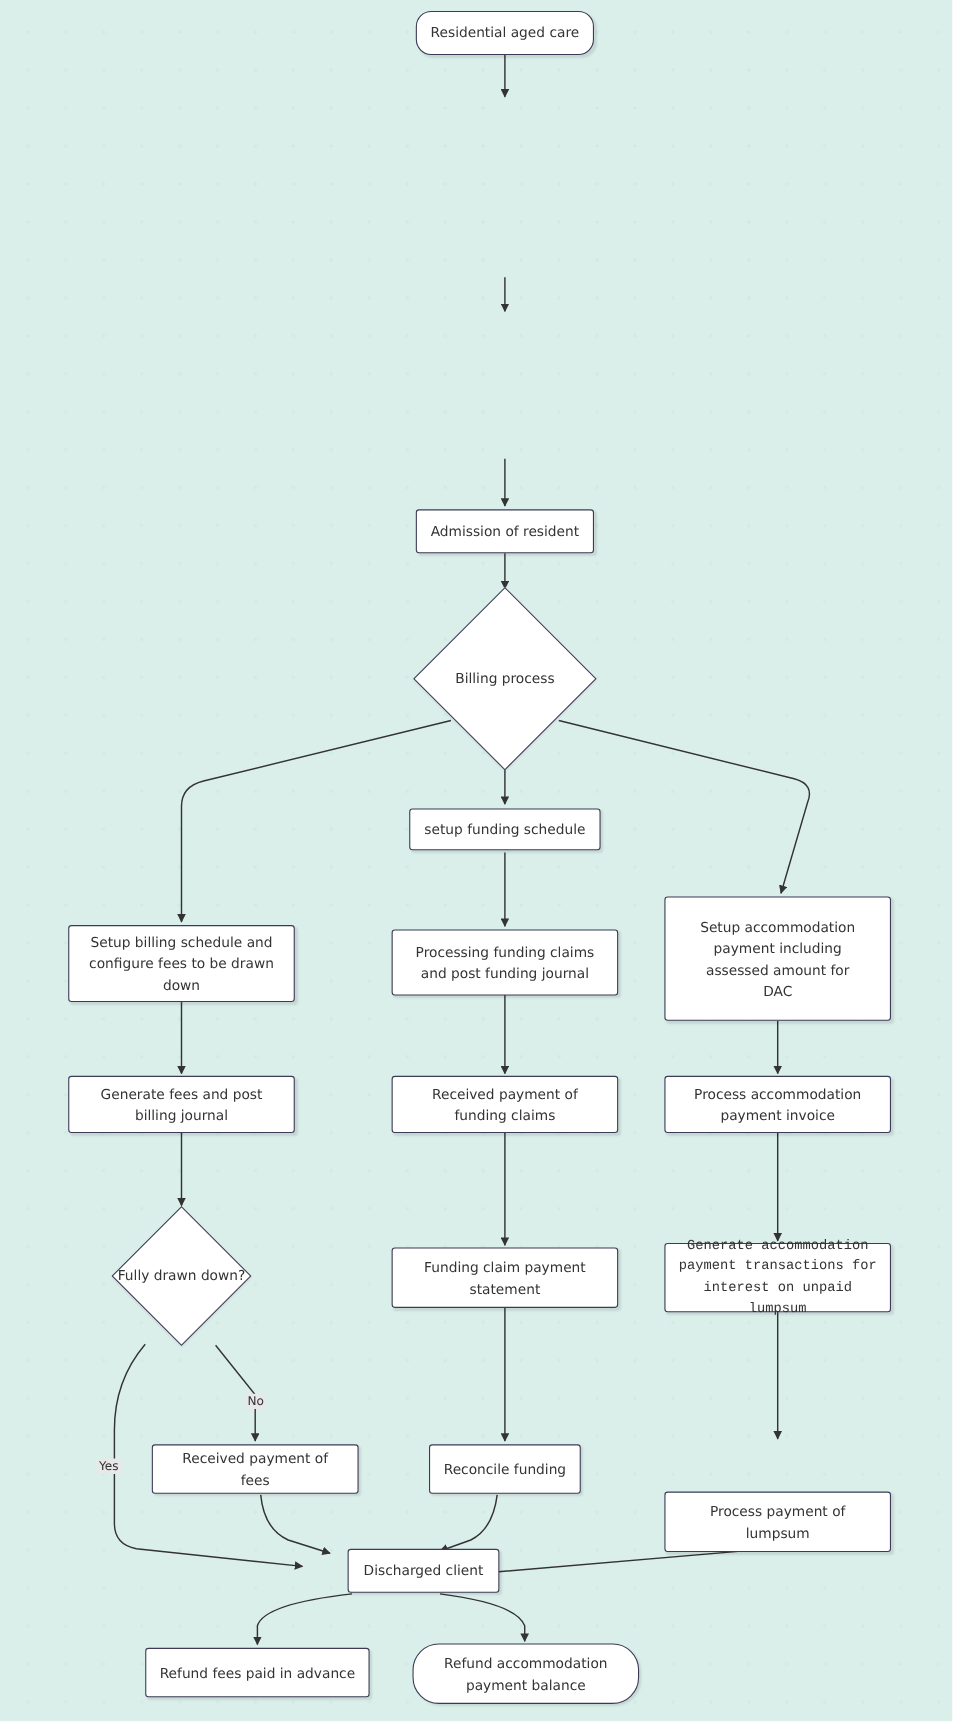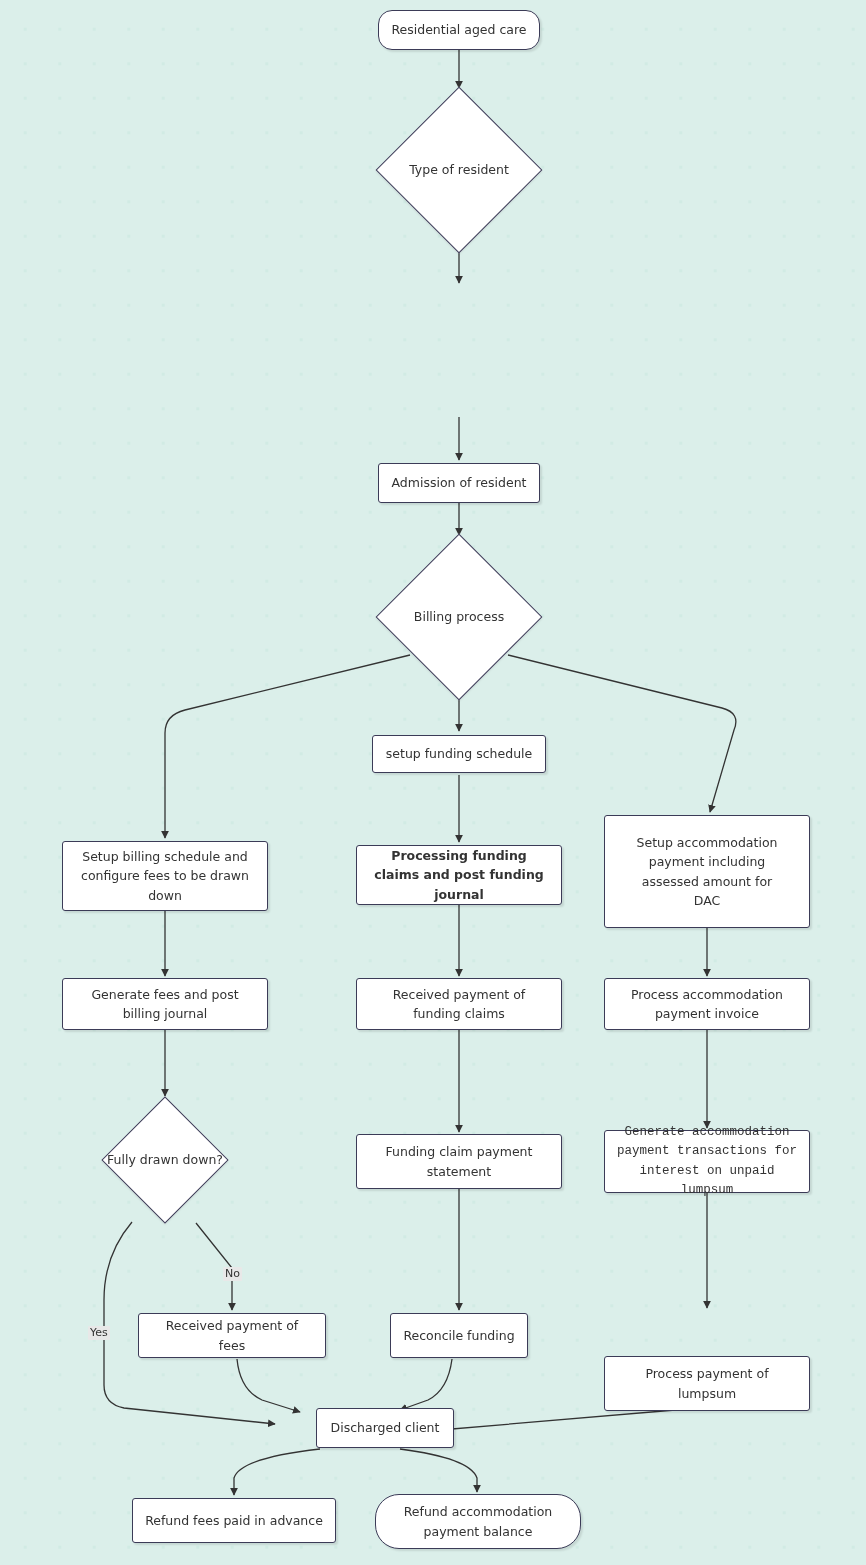--- a/index.html
+++ b/index.html
@@ -163,44 +163,40 @@
       <path d="M 320 1449 Q 240 1458 234 1478 L 234 1495"></path>
 
       <path d="M 400 1449 Q 470 1458 477 1478 L 477 1492"></path>
     </g>
   </svg>
 
   <div class="node rect" style="left:378px; top:10px; width:162px; height:40px;border-radius:14px;">
     <span>Residential aged care</span>
   </div>
 
-  <div class="diamond-wrap" style="left:380px; top:88px; width:158px; height:164px;">
-    <div class="diamond-shape" style="width:116px; height:116px;"></div>
-    <div class="diamond-label">Type of resident</div>
-  </div>
 
 
   <div class="node rect" style="left:378px; top:463px; width:162px; height:40px;">
     <span>Admission of resident</span>
   </div>
 
   <div class="diamond-wrap" style="left:380px; top:535px; width:158px; height:164px;">
     <div class="diamond-shape" style="width:116px; height:116px;"></div>
     <div class="diamond-label">Billing process</div>
   </div>
 
   <div class="node rect" style="left:372px; top:735px; width:174px; height:38px;">
     <span>setup funding schedule</span>
   </div>
 
   <div class="node rect" style="left:62px; top:841px; width:206px; height:70px; padding:6px 12px;">
     <span>Setup billing schedule and configure fees to be drawn down</span>
   </div>
 
-  <div class="node rect" style="left:356px; top:845px; width:206px; height:60px; padding:6px 12px;font-weight:bold;">
+  <div class="node rect" style="left:356px; top:845px; width:206px; height:60px; padding:6px 12px;">
     <span>Processing funding claims and post funding journal</span>
   </div>
 
   <div class="node rect" style="left:604px; top:815px; width:206px; height:113px; padding:6px 22px;">
     <span>Setup accommodation payment including assessed amount for DAC</span>
   </div>
 
   <div class="node rect" style="left:62px; top:978px; width:206px; height:52px; padding:6px 14px;">
     <span>Generate fees and post billing journal</span>
   </div>

